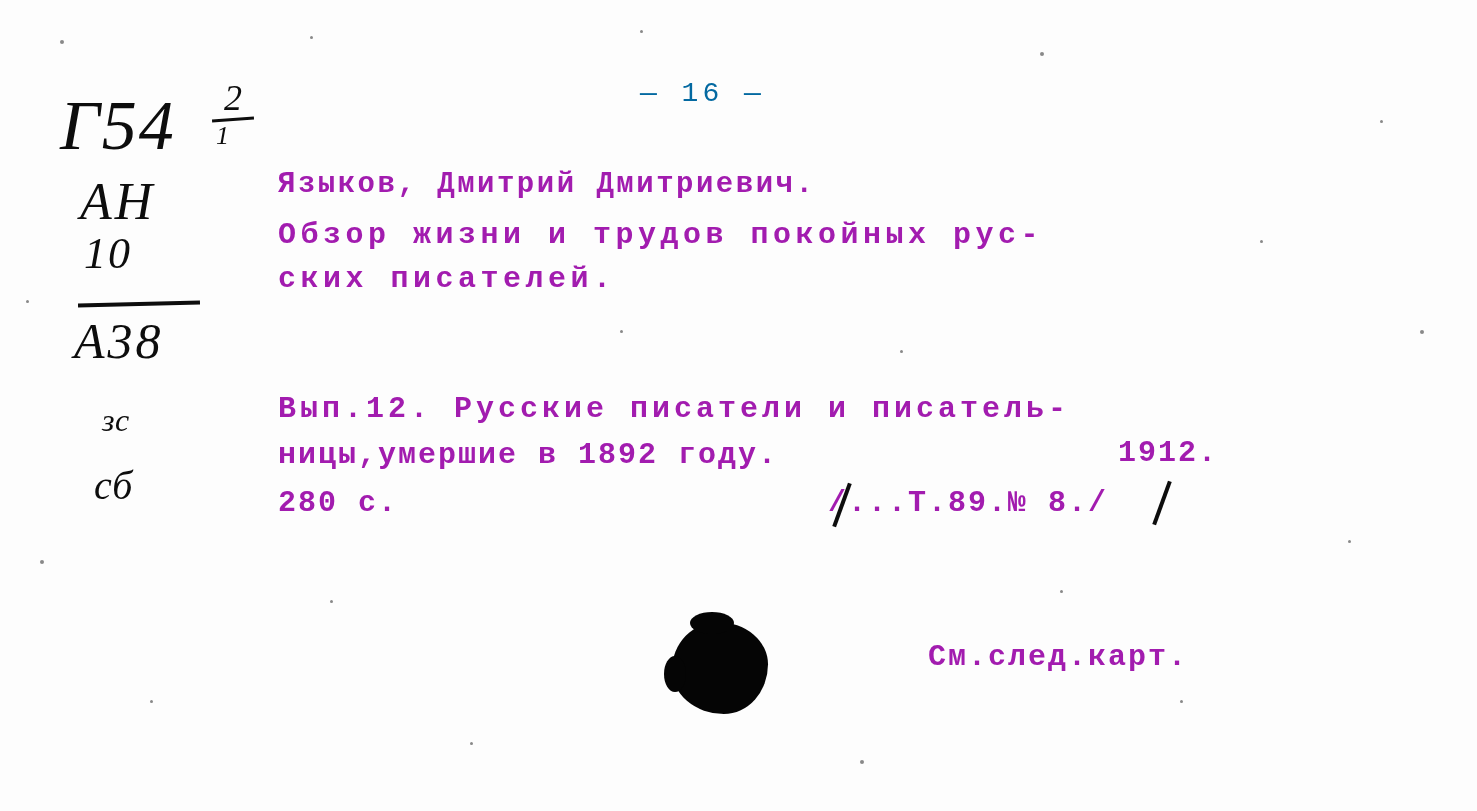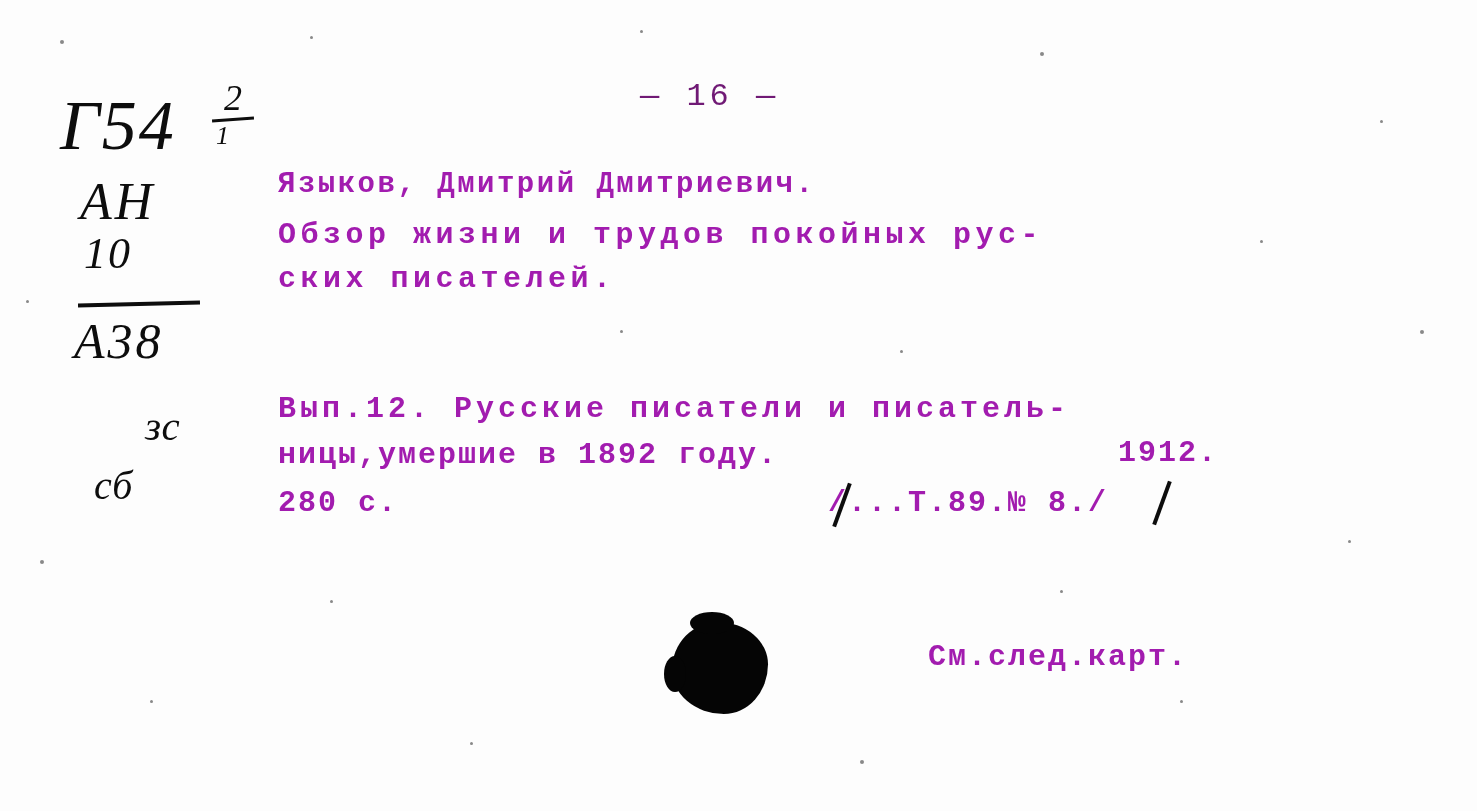--- a/index.html
+++ b/index.html
@@ -22,23 +22,23 @@
     position: absolute;
     background: #2a2a2a;
     border-radius: 50%;
     opacity: 0.55;
   }
   .page-number {
     position: absolute;
     left: 640px;
     top: 78px;
     font-family: "Liberation Mono", monospace;
-    font-size: 32px;
+    font-size: 28px;
     letter-spacing: 4px;
-    color: #701a75;
+    color: #0369a1;
     white-space: nowrap;
   }
   
   .callnum {
     position: absolute;
     left: 52px;
     top: 80px;
     width: 230px;
     font-family: "Liberation Serif", serif;
     font-style: italic;
@@ -69,21 +69,21 @@
   .cn-rule {
     position: absolute;
     left: 26px;
     top: 222px;
     width: 122px;
     height: 4px;
     background: #0d0d0d;
     transform: rotate(-1.5deg);
   }
   .cn-4 { left: 22px; top: 232px; font-size: 50px; letter-spacing: 3px; }
-  .cn-5 { left: 50px; top: 322px; font-size: 41px; letter-spacing: 1px; margin-left: 43px; }
+  .cn-5 { left: 50px; top: 322px; font-size: 32px; letter-spacing: 1px; }
   .cn-6 { left: 42px; top: 382px; font-size: 40px; letter-spacing: 1px; }
 
   
   .typed {
     position: absolute;
     font-family: "Liberation Mono", monospace;
     color: #a21caf;
     white-space: pre;
     font-weight: 700;
     letter-spacing: 2px;

